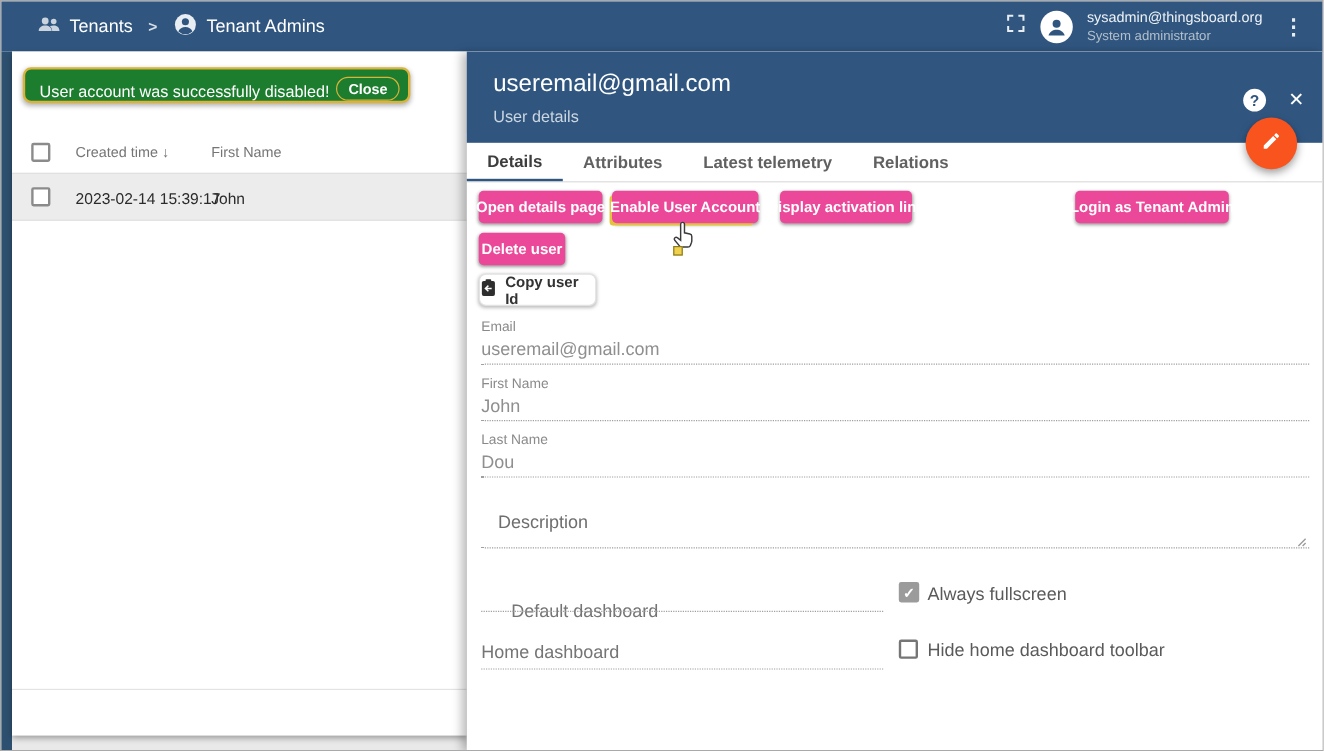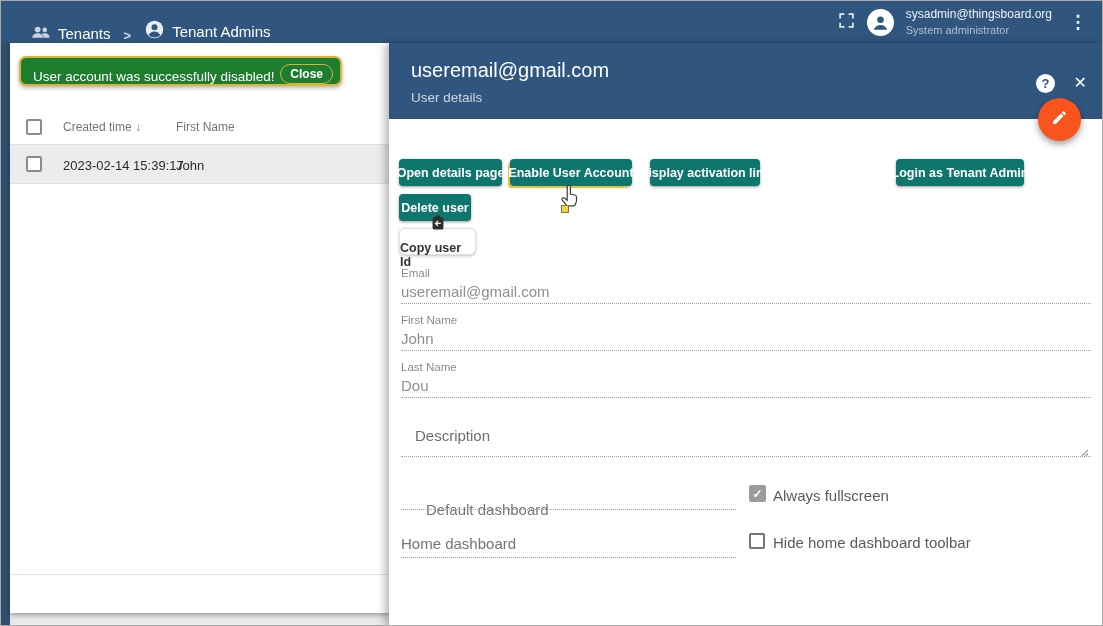--- a/index.html
+++ b/index.html
@@ -4,21 +4,21 @@
 <style>
   * { margin:0; padding:0; box-sizing:border-box; }
   body { background:#f4f4f4; font-family:"Liberation Sans", sans-serif; }
   .screen { position:relative; width:1103px; height:626px; background:#fff;
             border:1px solid #a9a9a9; overflow:hidden; }
 
   
   .topbar { position:absolute; left:0; top:0; width:1103px; height:42px;
             background:#305680; color:#fff; }
   .breadcrumb { position:absolute; left:30px; top:0; height:42px; display:flex;
-                align-items:flex-end; gap:9px; font-size:15px; }
+                align-items:center; gap:9px; font-size:15px; }
   .crumb { display:flex; align-items:center; gap:7px; cursor:default; }
   .crumb-sep { font-size:13px; font-weight:bold; color:#d7dee6; padding:0 4px; }
   .topbar-right { position:absolute; right:12px; top:0; height:42px; display:flex;
                   align-items:center; gap:12px; }
   .user-lines { line-height:1.3; }
   .user-email { font-size:12px; color:#eef2f6; }
   .user-role  { font-size:11px; color:#b3bfcb; }
   .kebab { font-size:18px; font-weight:bold; color:#e8edf2; padding:0 5px; cursor:pointer; }
   .avatar-circle { width:27px; height:27px; border-radius:50%; background:#fff;
                    display:flex; align-items:center; justify-content:center; }
@@ -59,21 +59,21 @@
   .fab { position:absolute; left:1037px; top:97px; width:43px; height:43px; border-radius:50%;
          background:#f9541e; display:flex; align-items:center; justify-content:center;
          box-shadow:0 3px 7px rgba(0,0,0,.4); cursor:pointer; z-index:20; }
 
   .tabs { position:absolute; left:0; top:76px; width:715px; height:33px;
           border-bottom:1px solid #dcdcdc; display:flex; padding-left:0; }
   .tab { padding:0 17px; display:flex; align-items:center; font-size:14px; color:#616161;
          font-weight:bold; cursor:pointer; }
   .tab.active { color:#3d3d3d; border-bottom:2px solid #305680; }
 
-  .btn { position:absolute; height:27px; background:#0f766e; color:#fff; font-size:12.5px;
+  .btn { position:absolute; height:27px; background:#ec4899; color:#fff; font-size:12.5px;
          font-weight:bold; border-radius:4px; display:flex; align-items:center;
          justify-content:center; cursor:pointer; box-shadow:0 1px 3px rgba(0,0,0,.4);
          font-family:"Liberation Sans", sans-serif; white-space:nowrap; }
   .btn-highlight { box-shadow:-3px 3px 0 -1px #e4c33c, 0 1px 3px rgba(0,0,0,.4); }
   .btn-white { position:absolute; height:27px; background:#fff; color:#333; font-size:12.5px;
                font-weight:bold; border-radius:6px; border:1px solid #e2e2e2; display:flex;
                align-items:center; justify-content:center; gap:7px; cursor:pointer;
                box-shadow:0 1px 3px rgba(0,0,0,.25); }
 
   .f-label { position:absolute; font-size:11.5px; color:#8a8a8a; }
@@ -168,27 +168,33 @@
   </div>
 
   <div class="panel">
     <div class="panel-header">
       <div class="panel-title">useremail@gmail.com</div>
       <div class="panel-subtitle">User details</div>
       <div class="help-btn">?</div>
       <div class="close-btn">✕</div>
     </div>
 
+    <div class="tabs">
+      <div class="tab active">Details</div>
+      <div class="tab">Attributes</div>
+      <div class="tab">Latest telemetry</div>
+      <div class="tab">Relations</div>
+    </div>
 
     <div class="btn" style="left:10px; top:116px; width:103px;">Open details page</div>
     <div class="btn btn-highlight" style="left:121px; top:116px; width:122px;">Enable User Account</div>
     <div class="btn" style="left:261px; top:116px; width:110px;">Display activation link</div>
     <div class="btn" style="left:507px; top:116px; width:128px;">Login as Tenant Admin</div>
     <div class="btn" style="left:10px; top:151px; width:72px;">Delete user</div>
-    <div class="btn-white" style="left:10px; top:185px; width:77px;flex-direction:column;">
+    <div class="btn-white" style="left:10px; top:185px; width:98px;">
       <span>
         <svg width="14" height="16" viewBox="0 0 18 20">
           <rect x="2" y="2.5" width="14" height="16" rx="2" fill="#2e2e2e"></rect>
           <rect x="6" y="0.5" width="6" height="4" rx="1" fill="#2e2e2e"></rect>
           <path d="M12.5 10.5h-6 M9 7.5l-3.2 3 3.2 3" stroke="#fff" stroke-width="1.6" fill="none"></path>
         </svg>
       </span>
       <span>Copy user Id</span>
     </div>
 

